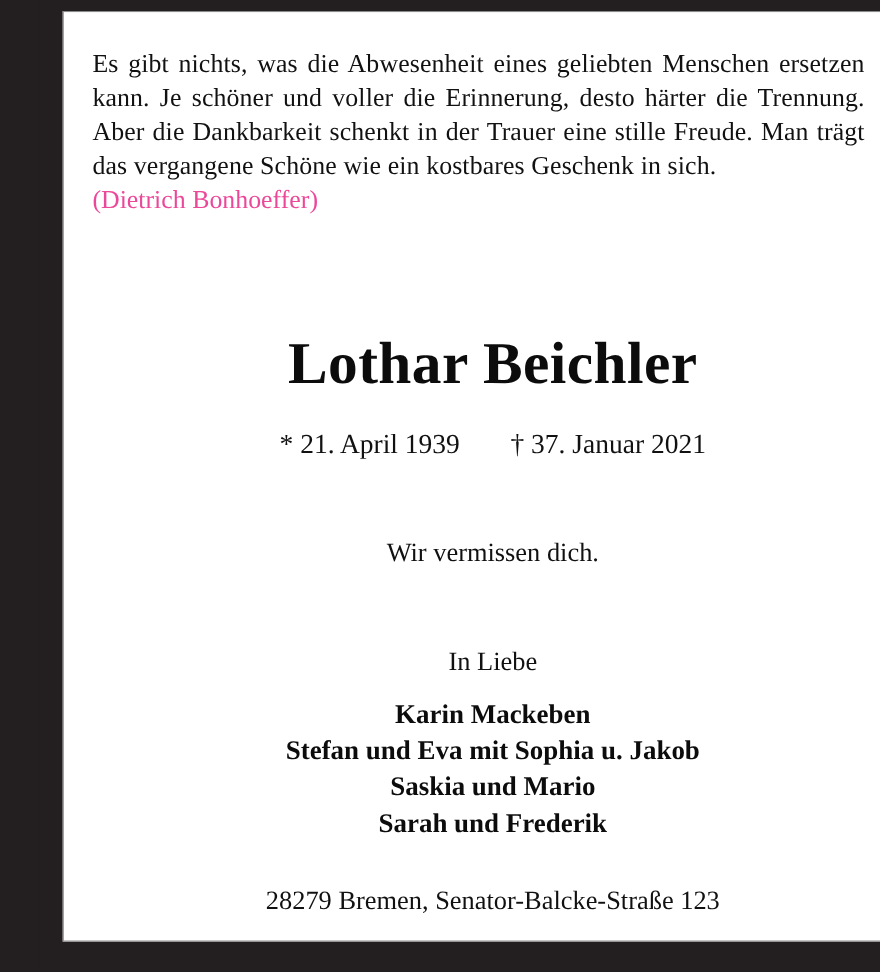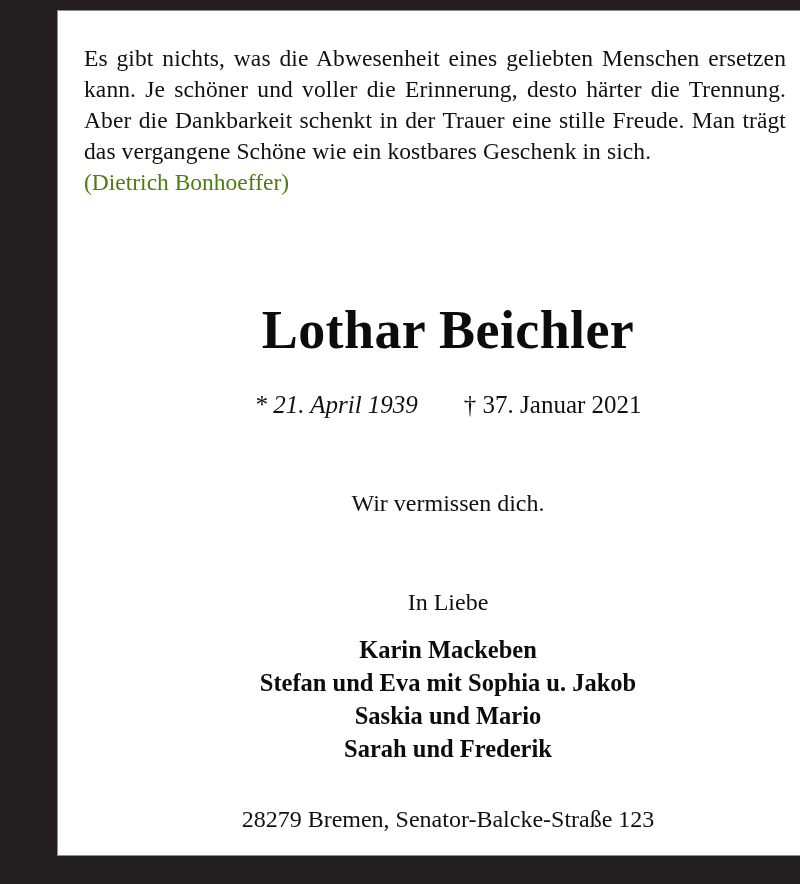--- a/index.html
+++ b/index.html
@@ -50,21 +50,21 @@
     text-align: justify;
     text-align-last: left;
     color: #111111;
     letter-spacing: 0.1px;
   }
   .quote-author {
     margin: 0;
     font-size: 23.5px;
     line-height: 31px;
     text-align: left;
-    color: #4d7c0f;
+    color: #ec4899;
   }
 
   
   .name-block {
     position: absolute;
     left: 0;
     top: 288px;
     width: 780px;
     text-align: center;
   }
@@ -84,21 +84,20 @@
     top: 378px;
     width: 780px;
     text-align: center;
     font-size: 25px;
     line-height: 32px;
     color: #111111;
     white-space: nowrap;
   }
   .date-birth {
     display: inline-block;
-    font-style: italic;
   }
   .date-gap {
     display: inline-block;
     width: 46px;
   }
   .date-death {
     display: inline-block;
   }
   .sym {
     font-family: "Liberation Serif", "DejaVu Serif", serif;

